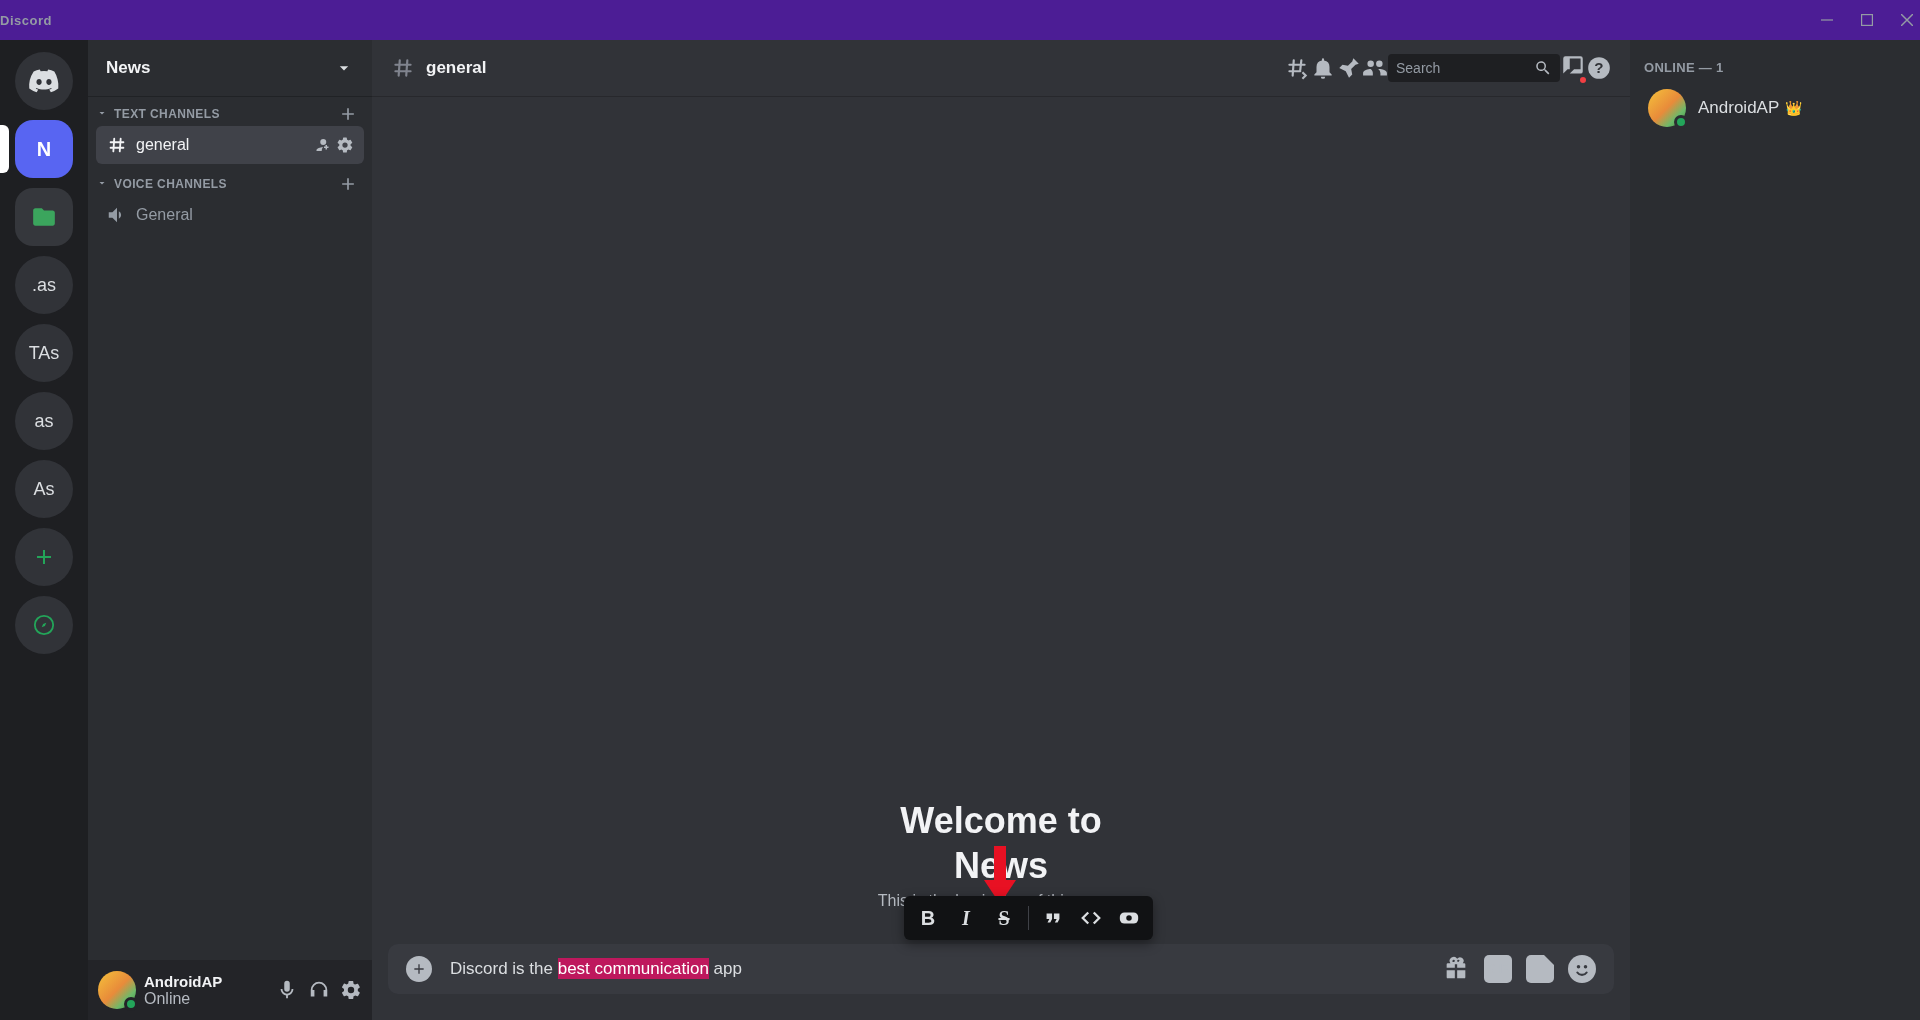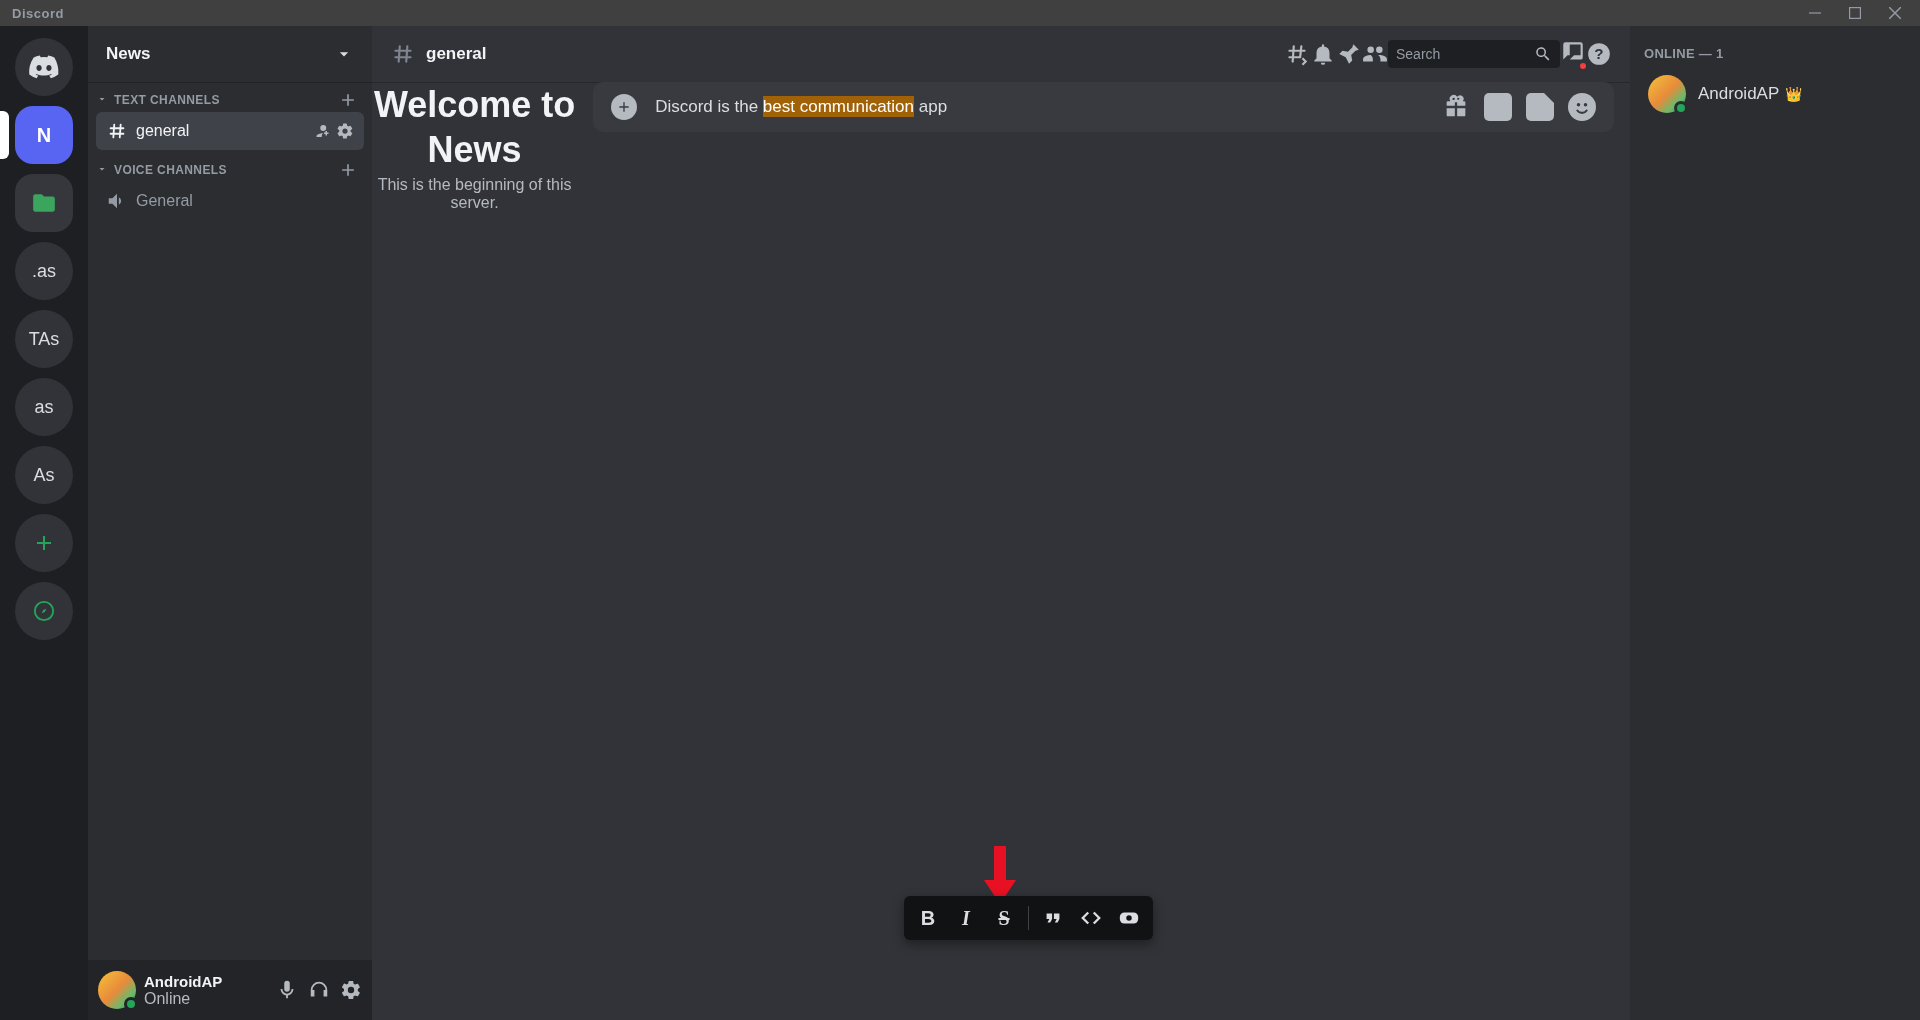--- a/index.html
+++ b/index.html
@@ -11,26 +11,26 @@
     body {
       width: 1920px;
       height: 1020px;
       background: #1e1f22;
       color: #dbdee1;
       overflow: hidden;
       display: flex;
       flex-direction: column;
     }
     .titlebar {
-      height: 26px;
-      background: #404040;
+      height: 40px;
+      background: #4c1d95;
       display: flex;
       align-items: center;
       justify-content: space-between;
-      padding: 0 12px;
+      padding: 0 0;
       -webkit-app-region: drag;
     }
     .titlebar-brand {
       font-size: 13px;
       font-weight: 700;
       color: #949ba4;
       letter-spacing: 0.5px;
     }
     .titlebar-controls {
       display: flex;
@@ -329,23 +329,23 @@
       bottom: -2px;
       width: 10px;
       height: 10px;
       background: #f23f43;
       border-radius: 50%;
       border: 2px solid #313338;
     }
     .chat-body {
       flex: 1;
       display: flex;
-      flex-direction: row;
+      flex-direction: column;
       justify-content: flex-end;
-      align-items: flex-start;
+      align-items: center;
       padding-bottom: 2px;
       position: relative;
     }
     .welcome-wrap {
       text-align: center;
       margin-bottom: 34px;
     }
     .welcome-title {
       font-size: 36px;
       font-weight: 800;
@@ -425,21 +425,21 @@
       font-size: 22px;
       font-weight: 700;
       cursor: pointer;
     }
     .composer-input {
       flex: 1;
       font-size: 17px;
       color: #dbdee1;
     }
     .sel {
-      background: #a16207;
+      background: #be185d;
       color: #fff;
       padding: 1px 0;
     }
     .composer-actions {
       display: flex;
       align-items: center;
       gap: 14px;
     }
     .composer-actions svg, .composer-actions .gif-btn, .composer-actions .sticker-btn, .composer-actions .emoji-btn {
       width: 28px;

